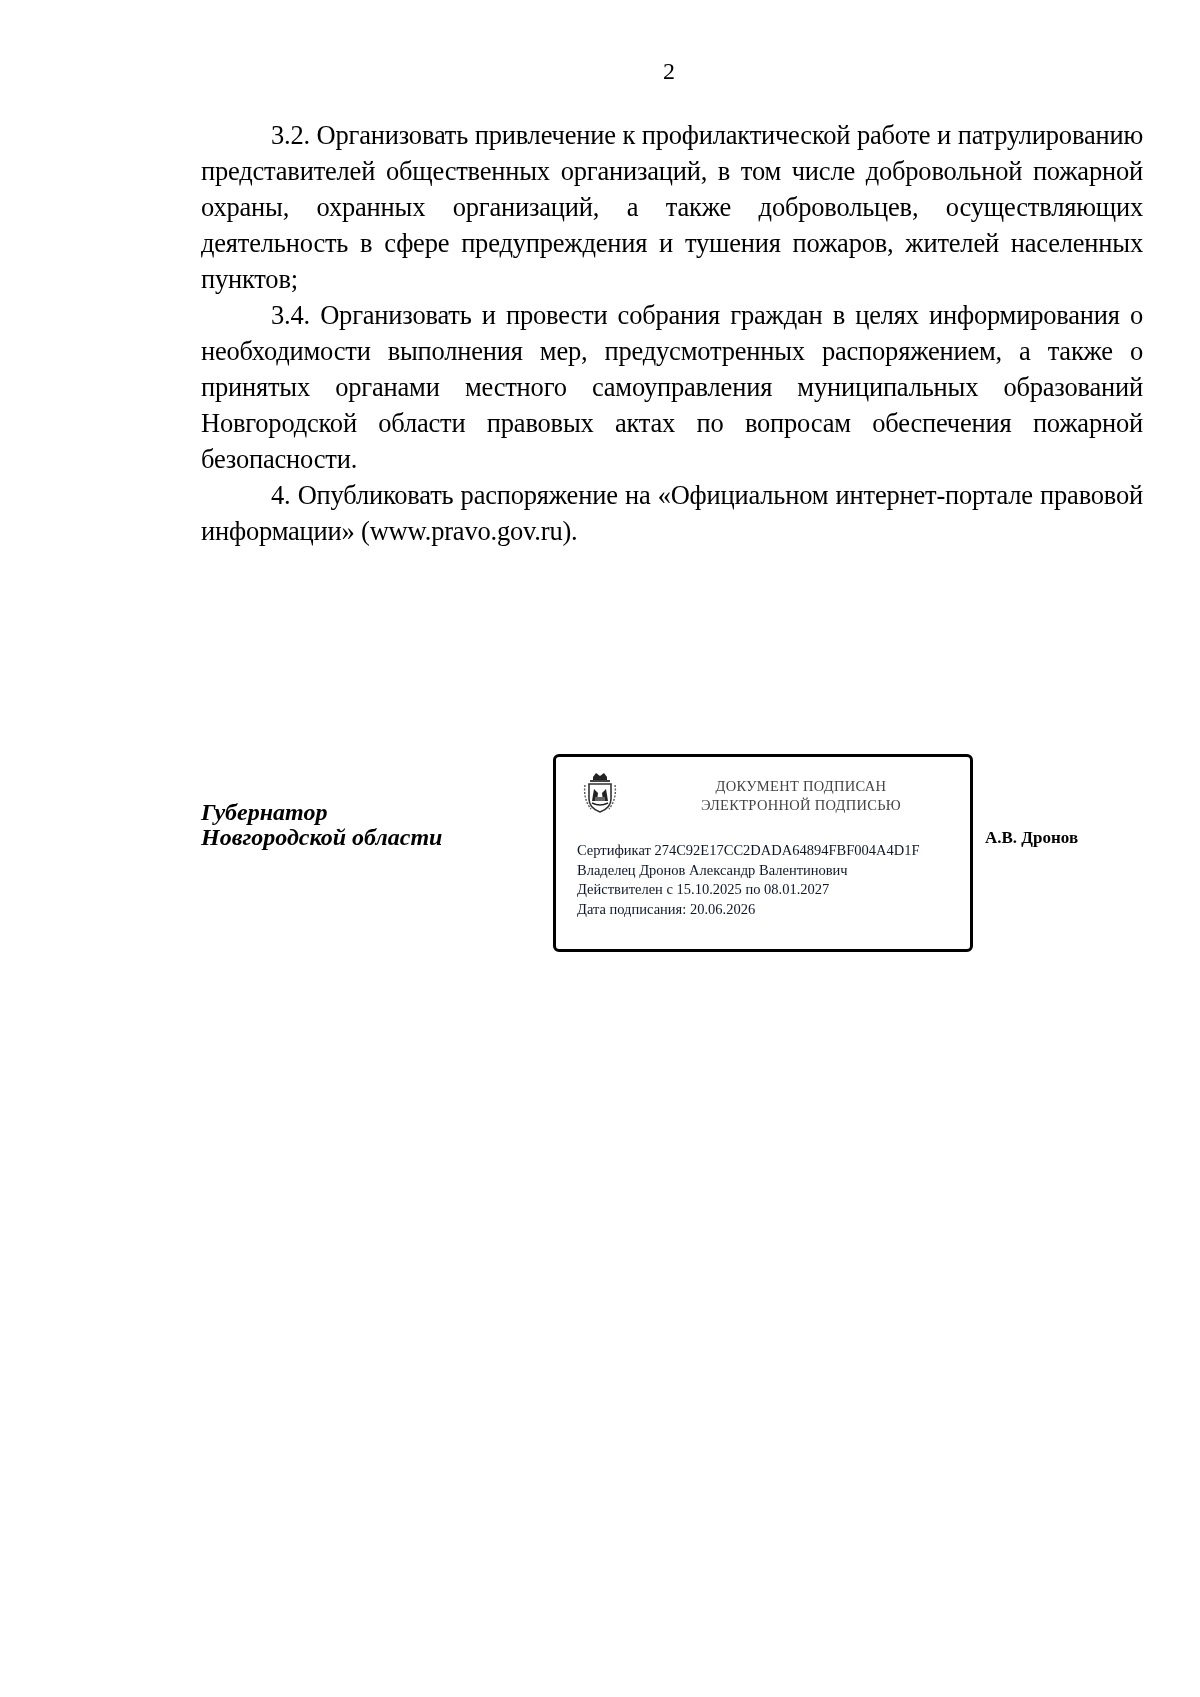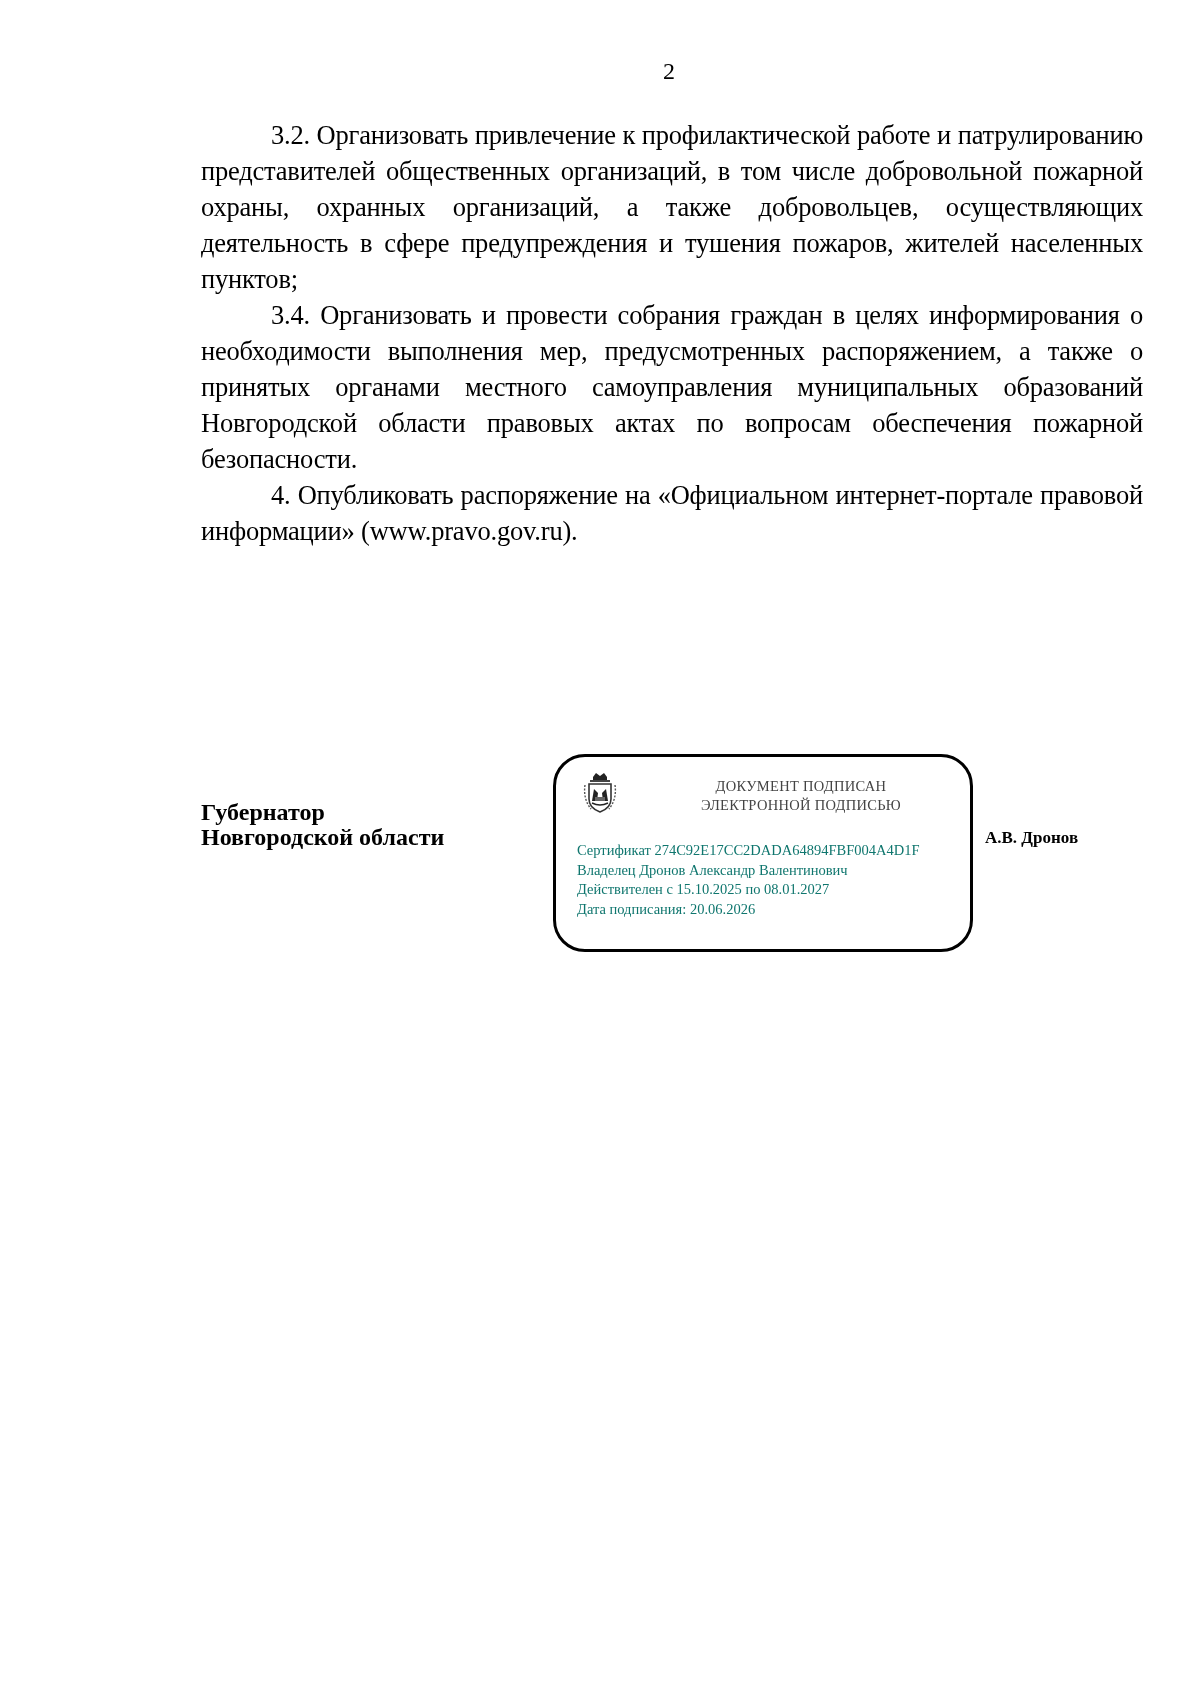--- a/index.html
+++ b/index.html
@@ -11,36 +11,36 @@
     .body-text {
       position: absolute; top: 117px; left: 201px; width: 942px;
       font-family: Liberation Serif, serif; font-size: 26.5px; line-height: 36px;
       text-align: justify; letter-spacing: -0.2px;
     }
     .body-text p { margin: 0; text-indent: 70px; }
     .signer-title {
       position: absolute; top: 800px; left: 201px;
       font-family: "Liberation Serif", serif; font-weight: bold; font-size: 24px; line-height: 25px;
     }
-    .signer-title div { white-space: nowrap; }
+    .signer-title div { white-space: nowrap; font-style: italic; }
     .stamp {
       position: absolute; left: 553px; top: 754px; width: 420px; height: 198px;
-      border: 3px solid #000; border-radius: 32px; box-sizing: border-box;
+      border: 3px solid #000; border-radius: 6px; box-sizing: border-box;
       font-family: "Liberation Serif", serif; color: #333;
     }
     .stamp .emblem {
       position: absolute; left: 25px; top: 14px; width: 38px; height: 44px;
     }
     .stamp .stamp-head {
       position: absolute; left: 110px; top: 20px; width: 270px; text-align: center;
       font-size: 14.5px; line-height: 19px; letter-spacing: 0.3px; color: #444;
     }
     .stamp .stamp-lines {
       position: absolute; left: 21px; top: 84px; width: 392px;
-      font-size: 14.5px; line-height: 19.5px; color: #0f766e; white-space: nowrap;
+      font-size: 14.5px; line-height: 19.5px; color: #0f172a; white-space: nowrap;
     }
     .signer-name {
       position: absolute; top: 824px; left: 985px;
       font-family: "Liberation Serif", serif; font-weight: bold; font-size: 17px; line-height: 28px;
       white-space: nowrap;
     }
   </style>
 </head>
 <body>
 

